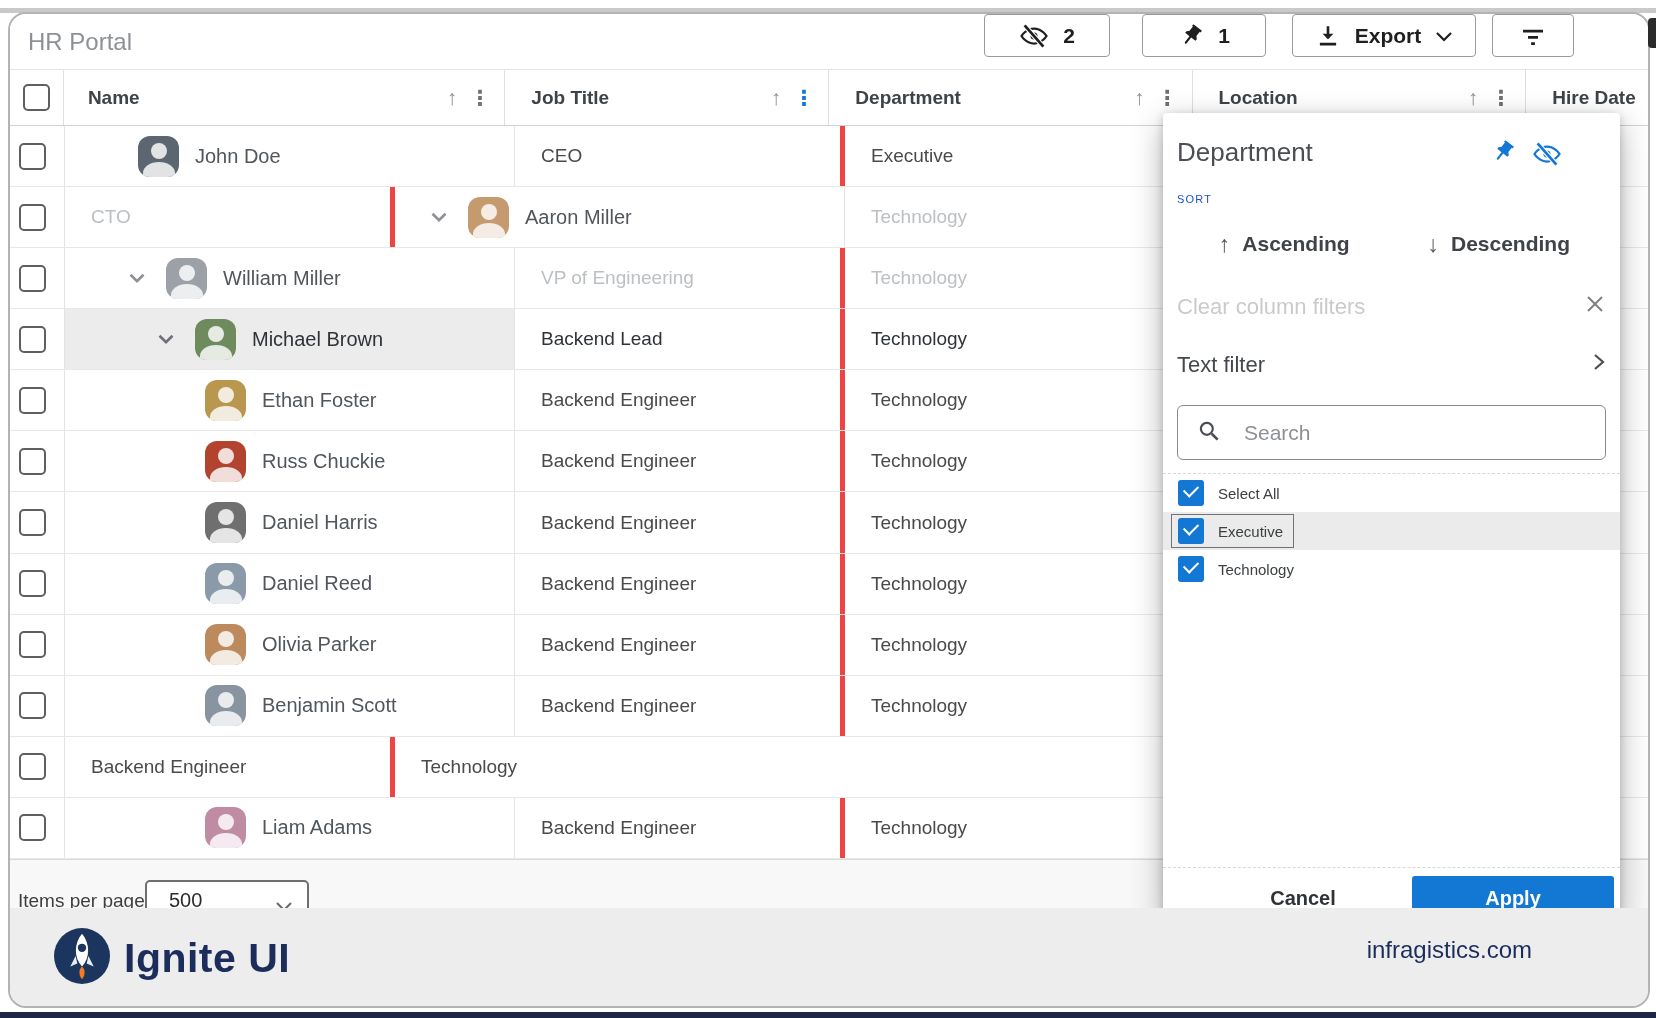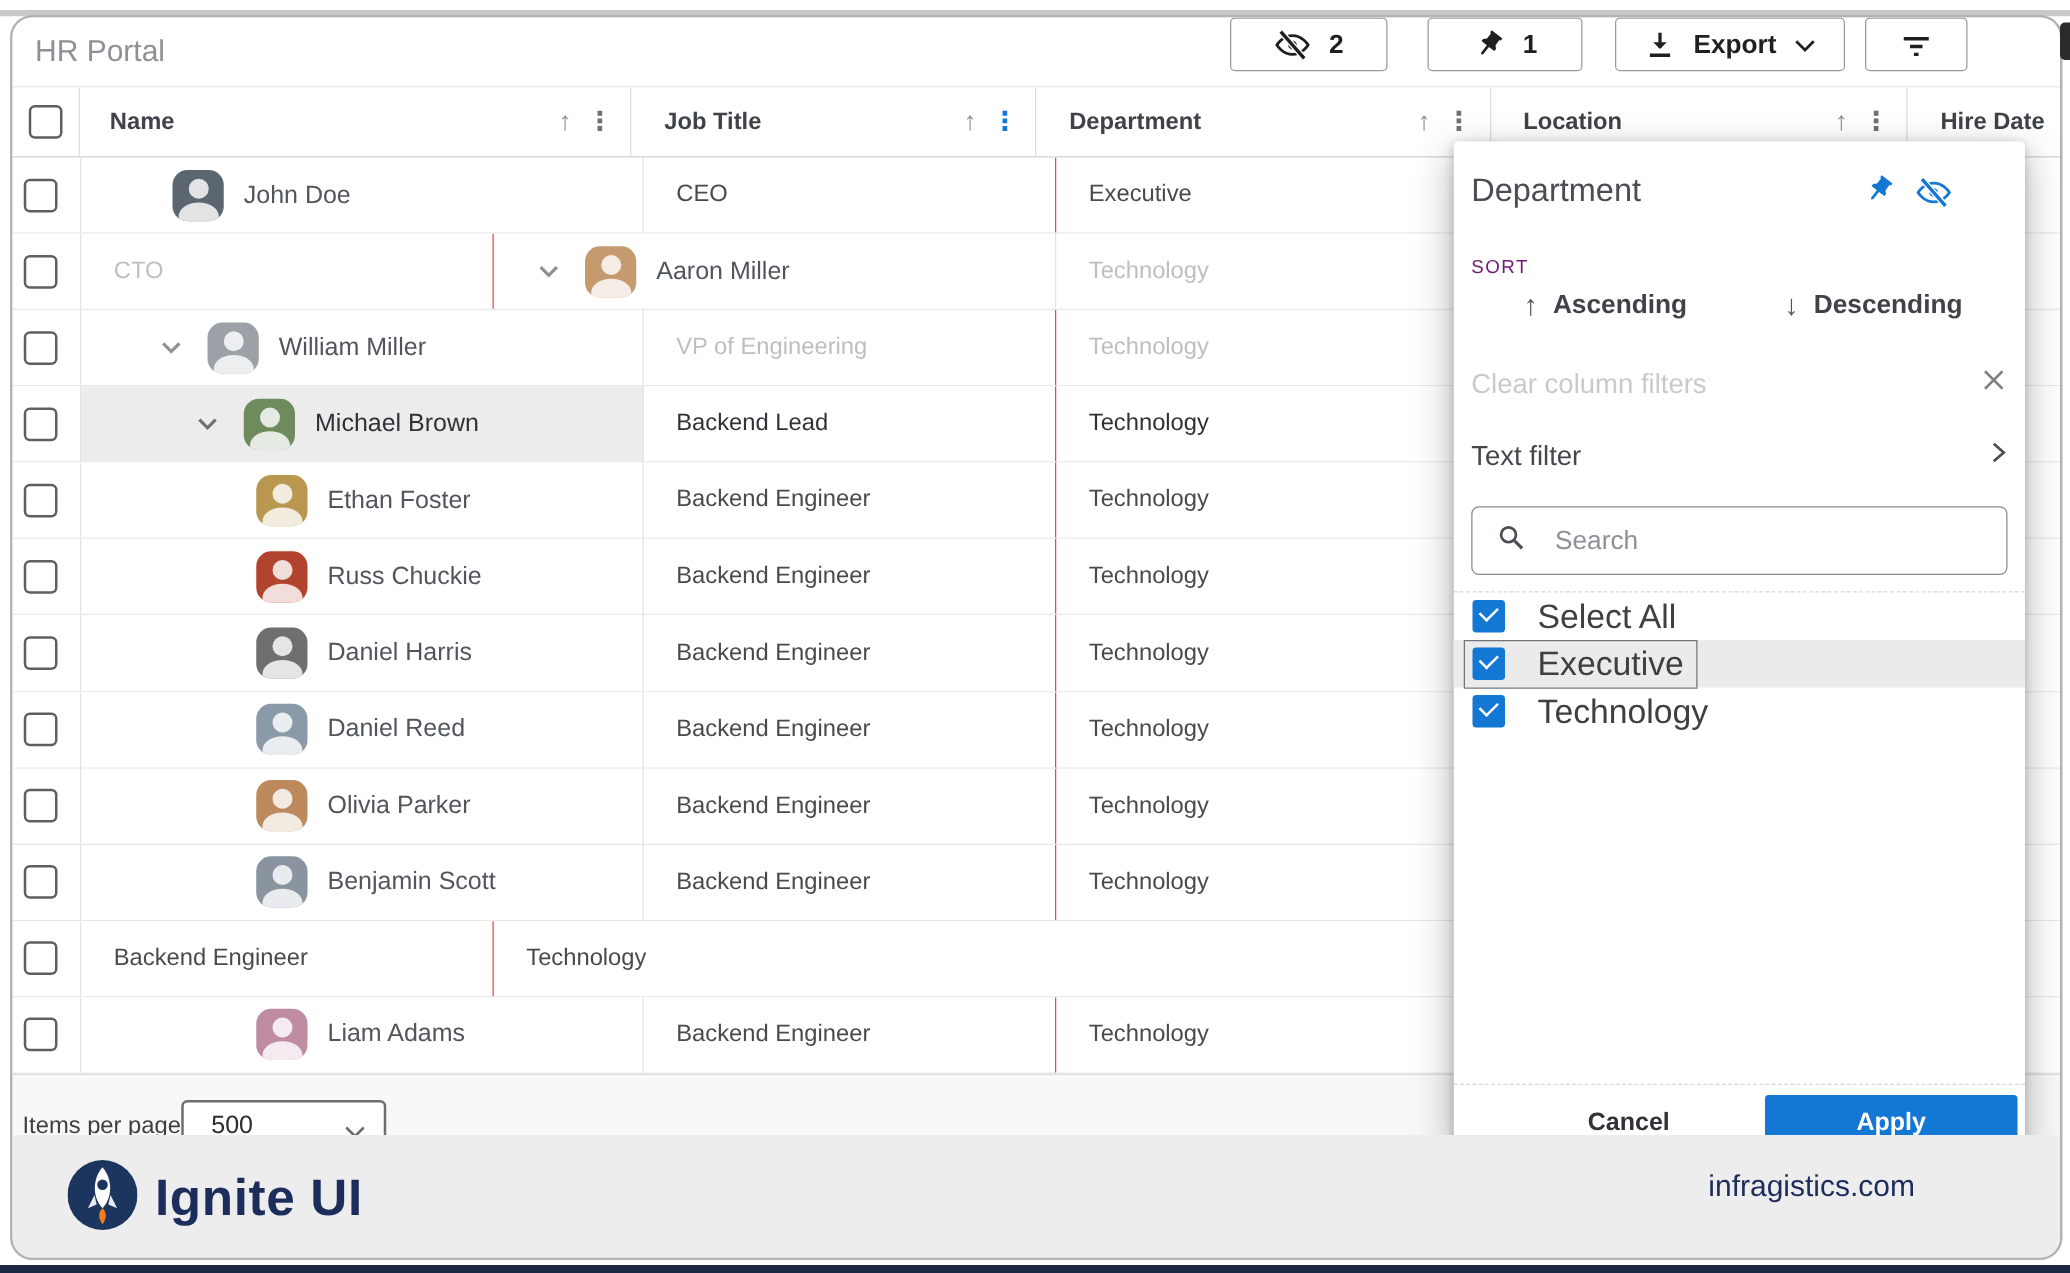--- a/index.html
+++ b/index.html
@@ -38,21 +38,21 @@
   .w-dept { width:370px; }
   .w-loc  { width:340px; }
   .w-hire { flex:1 1 auto; border-right:none; }
 
   .rows { position:absolute; left:0; top:112px; width:100%; height:733px; z-index:1; }
   .row { display:flex; height:61.08px; border-bottom:1px solid #e8e8e8; background:#fff; }
   .cbcell { width:55px; display:flex; align-items:center; border-right:1px solid #e3e3e3; }
   .gcb { width:27px; height:27px; border:2px solid #5f5f5f; border-radius:5px; margin-left:9px; background:#fff; }
   .cell { display:flex; align-items:center; overflow:hidden; white-space:nowrap; }
   .name-cell { width:450px; border-right:1px solid #e3e3e3; }
-  .job  { width:330px; padding-left:26px; font-size:19px; color:#4a4a4a; border-right:1px solid #ef4444; }
+  .job  { width:330px; padding-left:26px; font-size:19px; color:#4a4a4a; border-right:5px solid #ef4444; }
   .dept { width:370px; padding-left:26px; font-size:19px; color:#4a4a4a; }
   .dimmed .job, .dimmed .dept { color:#bcc0c3; }
   .selected .name-cell { background:#ececec; }
   .lvl0 .name-cell { padding-left:30px; }
   .lvl1 .name-cell { padding-left:58px; }
   .lvl2 .name-cell { padding-left:87px; }
   .lvl3 .name-cell { padding-left:140px; }
   .expander { width:27px; height:27px; margin-right:16px; display:flex; align-items:center; justify-content:center; flex:0 0 auto; }
   .spacer { width:43px; flex:0 0 auto; }
   .avatar { width:41px; height:41px; border-radius:12px; position:relative; overflow:hidden; flex:0 0 auto; }
@@ -75,21 +75,21 @@
   .brand { position:absolute; left:44px; top:20px; display:flex; align-items:center; gap:14px; }
   .brand-name { font-size:41px; font-weight:600; color:#1c2d5c; letter-spacing:.5px; }
   .site { position:absolute; right:116px; top:28px; font-size:24px; color:#1c2d5c; }
 
   
   .panel { position:absolute; left:1153px; top:99px; width:457px; height:807px; background:#fff; z-index:10;
            box-shadow:0 10px 32px rgba(0,0,0,.30), 0 2px 8px rgba(0,0,0,.18); border-radius:4px 4px 0 0; }
   .p-title { position:absolute; left:14px; top:24px; font-size:26px; color:#4a4e52; }
   .p-pin { position:absolute; right:104px; top:26px; }
   .p-eye { position:absolute; right:58px; top:26px; }
-  .p-sort-label { position:absolute; left:14px; top:92px; font-size:15px; letter-spacing:1.2px; color:#701a75; }
+  .p-sort-label { position:absolute; left:14px; top:80px; font-size:11px; letter-spacing:1.2px; color:#1d4ed8; }
   .p-sortbtns { position:absolute; left:14px; top:110px; width:429px; height:42px; display:flex; }
   .p-sortbtn { flex:1; display:flex; align-items:center; justify-content:center; gap:12px;
                font-size:21px; font-weight:600; color:#3f4347; background:#fff; border:none; }
   .p-sortbtn .ar { font-size:23px; font-weight:400; color:#55595d; }
   .p-clear { position:absolute; left:14px; top:174px; width:429px; height:40px; display:flex; align-items:center;
              font-size:22px; color:#c8cacc; }
   .p-clear .grow { flex:1; }
   .p-textfilter { position:absolute; left:14px; top:232px; width:429px; height:40px; display:flex; align-items:center;
                   font-size:22px; color:#44484c; }
   .p-textfilter .grow { flex:1; }
@@ -100,21 +100,21 @@
   .p-search input::placeholder { color:#8d9094; }
   .p-list { position:absolute; left:0; top:360px; width:100%; border-top:1px dashed #d8d8d8; }
   .p-item { height:38px; display:flex; align-items:center; }
   .p-item.hl { background:#ebebeb; }
   .item-inner { display:inline-flex; align-items:center; gap:14px; margin-left:8px; padding:3px 10px 3px 6px;
                 border:1px solid transparent; }
   .p-item.hl .item-inner { border-color:#70747a; }
   .pcb { width:26px; height:26px; border-radius:3px; background:#1377d4; position:relative; flex:0 0 auto; }
   .pcb::after { content:""; position:absolute; left:6px; top:5px; width:12px; height:7px;
                 border-left:2.5px solid #fff; border-bottom:2.5px solid #fff; transform:rotate(-45deg); }
-  .p-item-label { font-size:27px; color:#3c4043;margin-left:12px; }
+  .p-item-label { font-size:15px; color:#3c4043; }
   .p-foot-sep { position:absolute; left:0; top:754px; width:100%; border-top:1px dashed #d8d8d8; }
   .p-cancel { position:absolute; left:80px; top:763px; width:120px; height:44px; background:transparent; border:none;
               font-size:20px; font-weight:700; color:#2f3337; font-family:inherit; }
   .p-apply { position:absolute; right:6px; top:763px; width:202px; height:44px; background:#1377d4; border:none; border-radius:3px;
              font-size:20px; font-weight:700; color:#fff; font-family:inherit; }
 </style>
 </head>
 <body>
 
 <div class="top-edge"></div>

